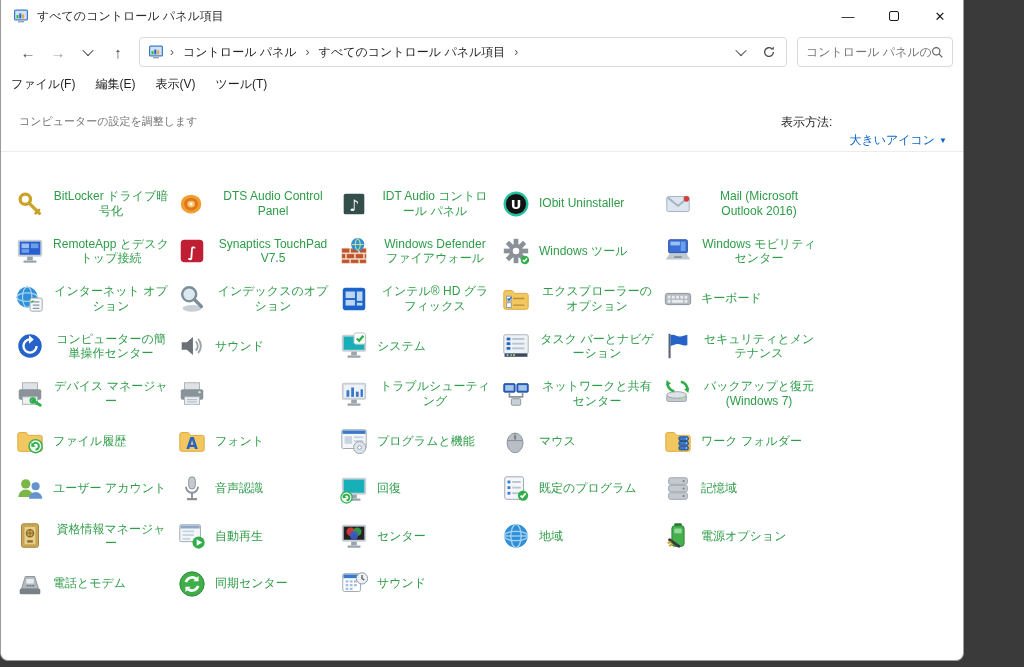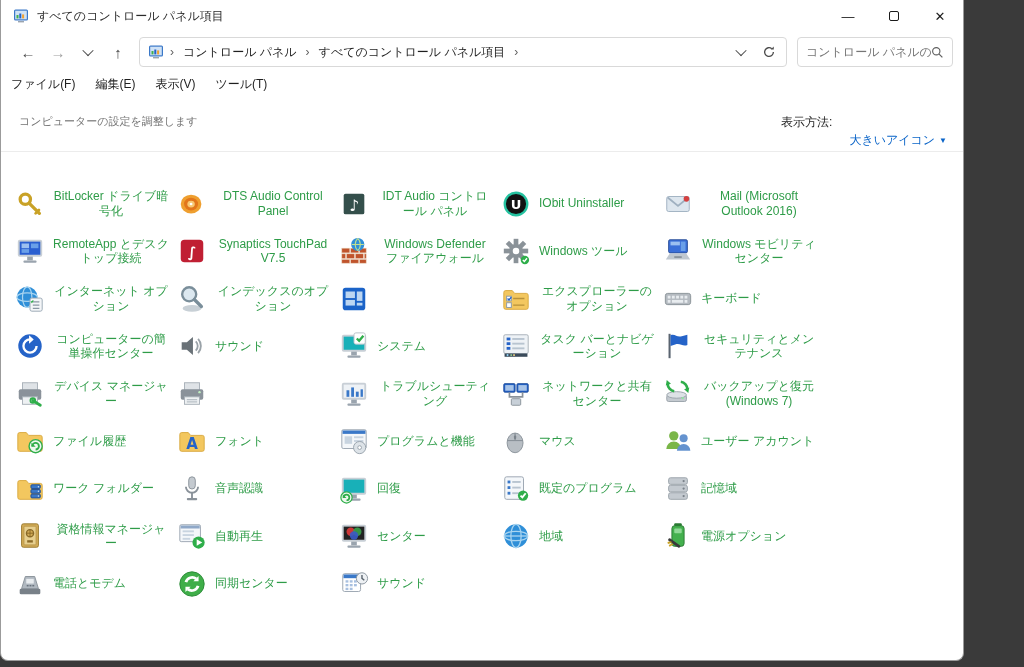--- a/index.html
+++ b/index.html
@@ -309,20 +309,21 @@
           <svg viewBox="0 0 32 32" width="30" height="30">
             <rect x="4" y="4" width="24" height="24" rx="3" fill="#1b63c8"></rect>
             <g fill="#bcd6f2">
               <rect x="7" y="8" width="10" height="7"></rect>
               <rect x="19" y="8" width="6" height="10"></rect>
               <rect x="7" y="17" width="10" height="6"></rect>
               <rect x="19" y="20" width="6" height="3"></rect>
             </g>
           </svg>
         </span>
+    <span class="lbl">インテル® HD グラフィックス</span>
   </div>
 
   <div class="item">
     <span class="ic">
           <svg viewBox="0 0 32 32" width="30" height="30">
             <path d="M3 9 a2 2 0 0 1 2 -2 h7 l2.5 3 H27 a2 2 0 0 1 2 2 v13 a2 2 0 0 1 -2 2 H5 a2 2 0 0 1 -2 -2 Z" fill="#f3c75f" stroke="#d9a93f"></path>
             <rect x="6" y="13" width="5" height="5" fill="#fff" stroke="#8899aa"></rect>
             <path d="M7 15.5 l1.5 1.5 2.5 -3" stroke="#2563c8" stroke-width="1.5" fill="none"></path>
             <rect x="6" y="20" width="5" height="5" fill="#fff" stroke="#8899aa"></rect>
             <path d="M13 15.5 h12 M13 22.5 h12" stroke="#b8913a" stroke-width="1.5"></path>
@@ -541,46 +542,46 @@
             <path d="M6.5 15.5 h17" stroke="#8a929a" stroke-width="1.2"></path>
             <rect x="13.8" y="10" width="2.4" height="4" rx="1.2" fill="#7a828a"></rect>
           </svg>
         </span>
     <span class="lbl">マウス</span>
   </div>
 
   <div class="item">
     <span class="ic">
           <svg viewBox="0 0 32 32" width="30" height="30">
-            <circle cx="11.5" cy="10.5" r="5" fill="#7ab648"></circle>
-            <path d="M3.5 24.5 a8 8 0 0 1 16 0 Z" fill="#7ab648"></path>
-            <circle cx="22" cy="13" r="4.3" fill="#6593cf"></circle>
-            <path d="M14.8 26.5 a7.2 7.2 0 0 1 14.4 0 Z" fill="#6593cf"></path>
-          </svg>
-        </span>
-    <span class="lbl">ユーザー アカウント</span>
-  </div>
-
-  <div class="item">
-    <span class="ic">
-          <svg viewBox="0 0 32 32" width="30" height="30">
             <path d="M3 9 a2 2 0 0 1 2 -2 h7 l2.5 3 H27 a2 2 0 0 1 2 2 v13 a2 2 0 0 1 -2 2 H5 a2 2 0 0 1 -2 -2 Z" fill="#f3c75f" stroke="#d9a93f"></path>
             <g fill="#3a78c8" stroke="#224f90">
               <rect x="17" y="11.5" width="10" height="4" rx="1"></rect>
               <rect x="17" y="16.5" width="10" height="4" rx="1"></rect>
               <rect x="17" y="21.5" width="10" height="4" rx="1"></rect>
             </g>
             <g fill="#cfe2f6">
               <circle cx="25" cy="13.5" r="0.8"></circle>
               <circle cx="25" cy="18.5" r="0.8"></circle>
               <circle cx="25" cy="23.5" r="0.8"></circle>
             </g>
           </svg>
         </span>
     <span class="lbl">ワーク フォルダー</span>
+  </div>
+
+  <div class="item">
+    <span class="ic">
+          <svg viewBox="0 0 32 32" width="30" height="30">
+            <circle cx="11.5" cy="10.5" r="5" fill="#7ab648"></circle>
+            <path d="M3.5 24.5 a8 8 0 0 1 16 0 Z" fill="#7ab648"></path>
+            <circle cx="22" cy="13" r="4.3" fill="#6593cf"></circle>
+            <path d="M14.8 26.5 a7.2 7.2 0 0 1 14.4 0 Z" fill="#6593cf"></path>
+          </svg>
+        </span>
+    <span class="lbl">ユーザー アカウント</span>
   </div>
 
   <div class="item">
     <span class="ic">
           <svg viewBox="0 0 32 32" width="30" height="30">
             <rect x="12.5" y="3" width="7" height="13" rx="3.5" fill="#c4cad0" stroke="#8a929a"></rect>
             <path d="M9.5 13.5 a6.5 6.5 0 0 0 13 0" fill="none" stroke="#8a929a" stroke-width="2"></path>
             <path d="M16 20 v5.5" stroke="#8a929a" stroke-width="2"></path>
             <rect x="10.5" y="25.5" width="11" height="2.5" rx="1" fill="#8a929a"></rect>
           </svg>

